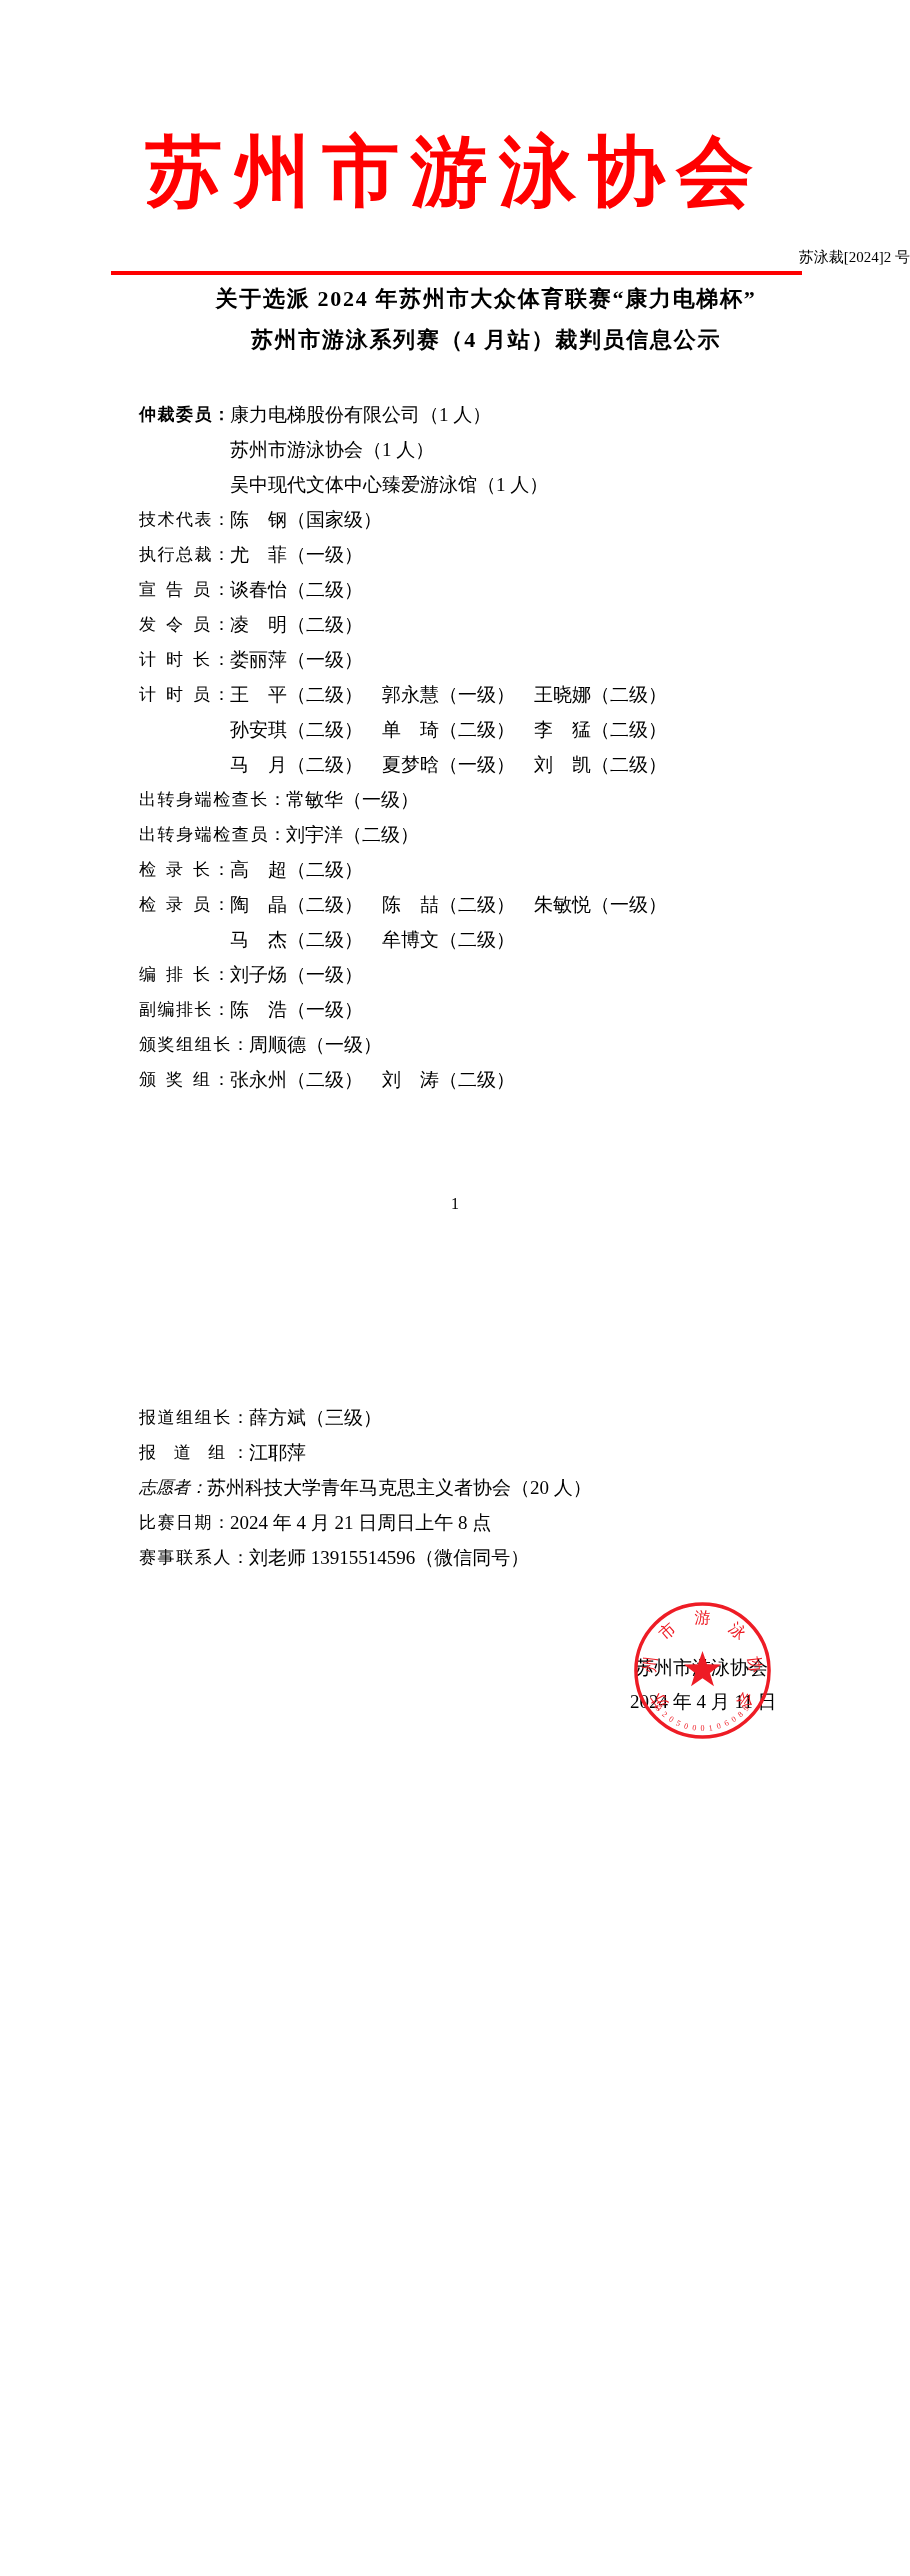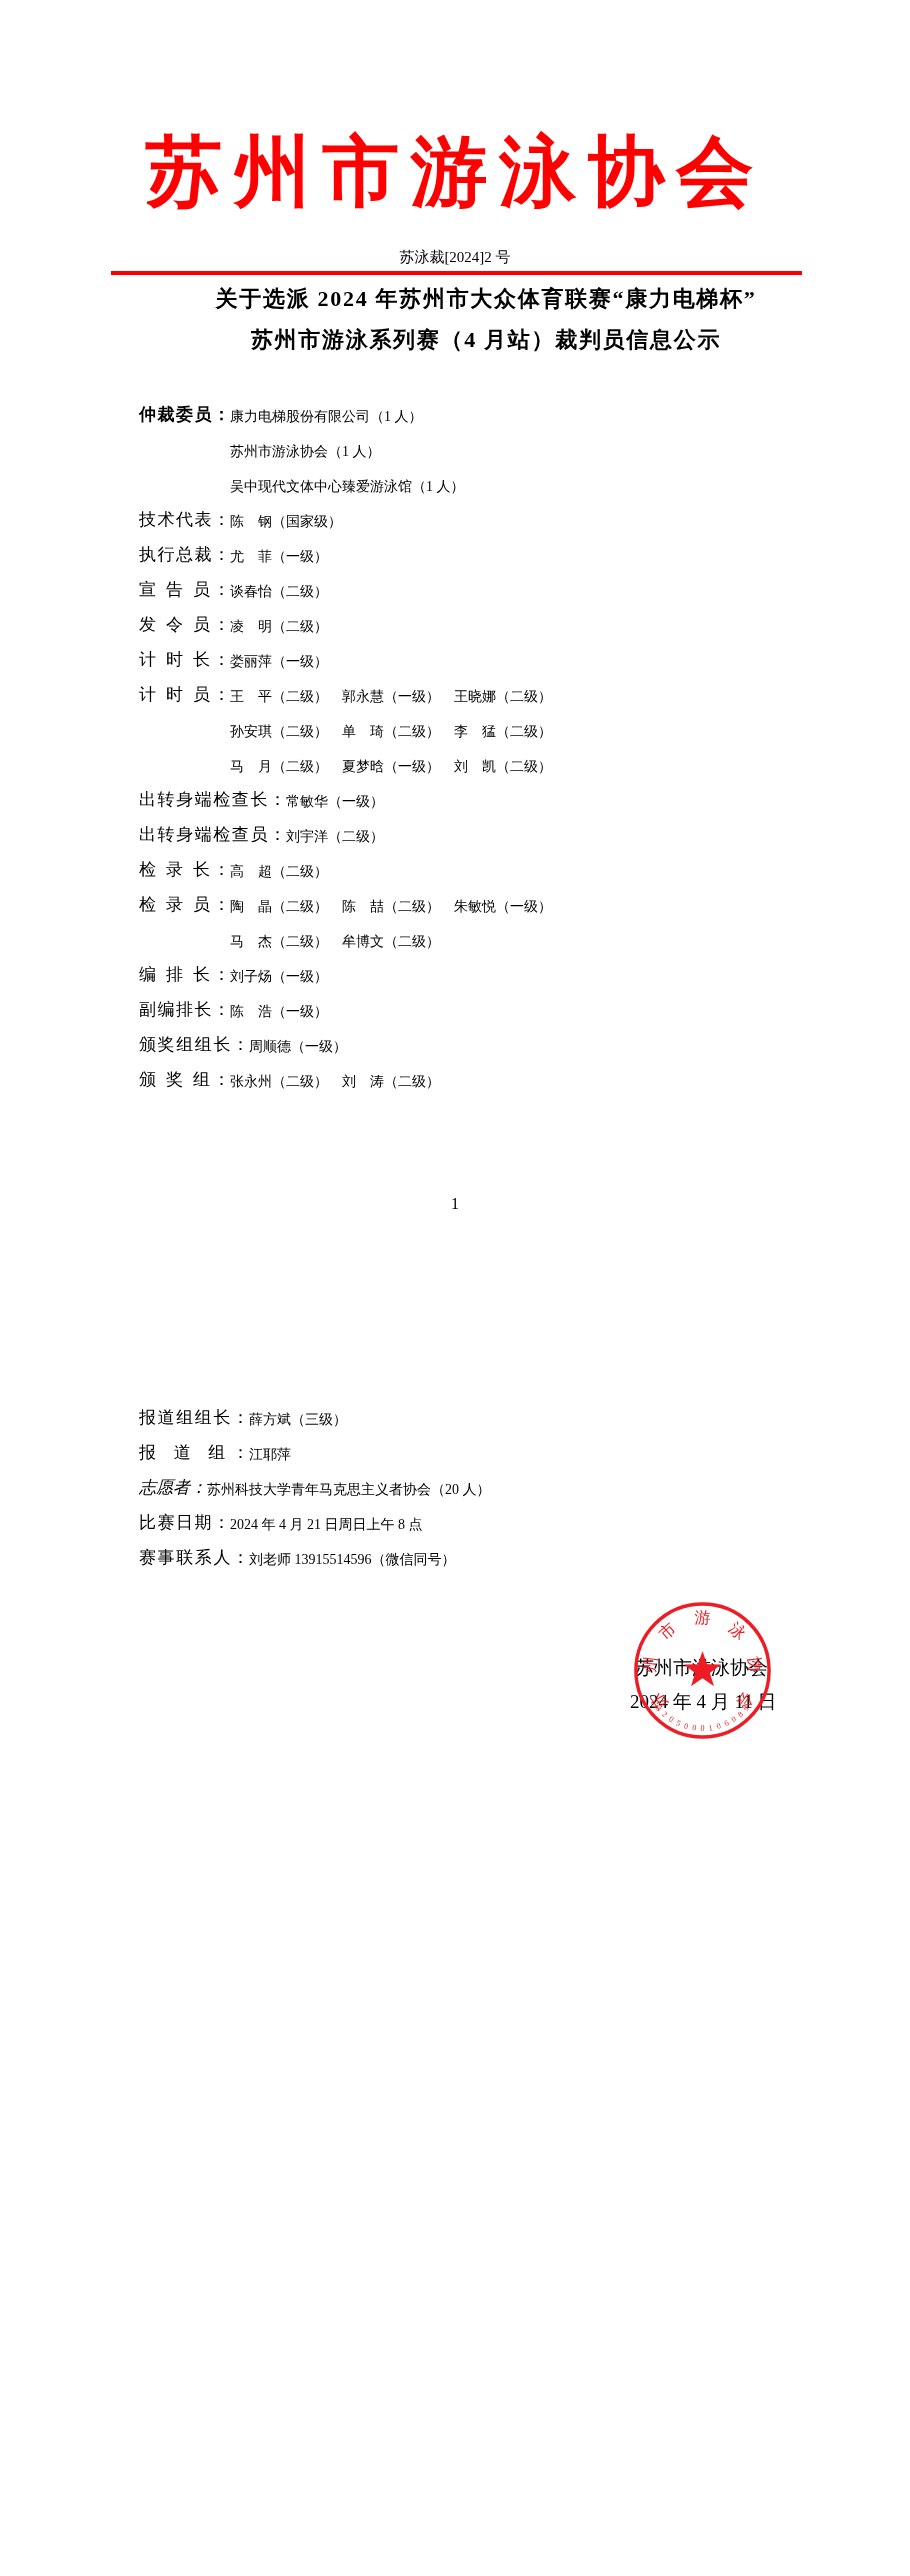--- a/index.html
+++ b/index.html
@@ -16,21 +16,21 @@
   .org-header{
     position:absolute; top:129px; left:0; width:910px;
     text-align:center;
     font-size:77px; font-weight:bold; line-height:86px;
     letter-spacing:11.5px;
     color:#ff0000;
     white-space:nowrap;
   }
   .doc-number{
     position:absolute; top:247px; left:0; width:910px;
-    text-align:center; font-size:15px; line-height:20.7px;
+    text-align:right; font-size:15px; line-height:20.7px;
     white-space:pre;
   }
   .red-line{
     position:absolute; top:271px; left:111px;
     width:691px; height:4px; background:#fe0000;
   }
   .title{
     position:absolute; left:0; width:910px;
     text-align:center; font-size:22px; font-weight:bold;
     letter-spacing:1.7px; line-height:27.5px; white-space:pre;margin-left:31px;
@@ -47,21 +47,21 @@
   .lbl{
     display:inline-block; vertical-align:top;
     font-size:17px;
     text-align:justify; text-align-last:justify;
   }
   .lbl.w4{width:91px;}
   .lbl.w5{width:110px;}
   .lbl.w7{width:147px;}
   .lbl.nat{width:auto; text-align-last:auto;font-style:italic;}
   .lbl.bold{font-weight:bold;}
-  .val{font-size:14px;}
+  .val{font-size:19px;}
   
   .pagenum{
     position:absolute; left:0; width:910px;
     text-align:center; font-size:16px; line-height:20.7px;
   }
   .pg1{top:1194px;}
   .pg2{top:2481px;}
   
   .sig{position:absolute; font-size:19px; line-height:23px; white-space:pre;}
   .sig-org{top:1656px; left:635px;}

